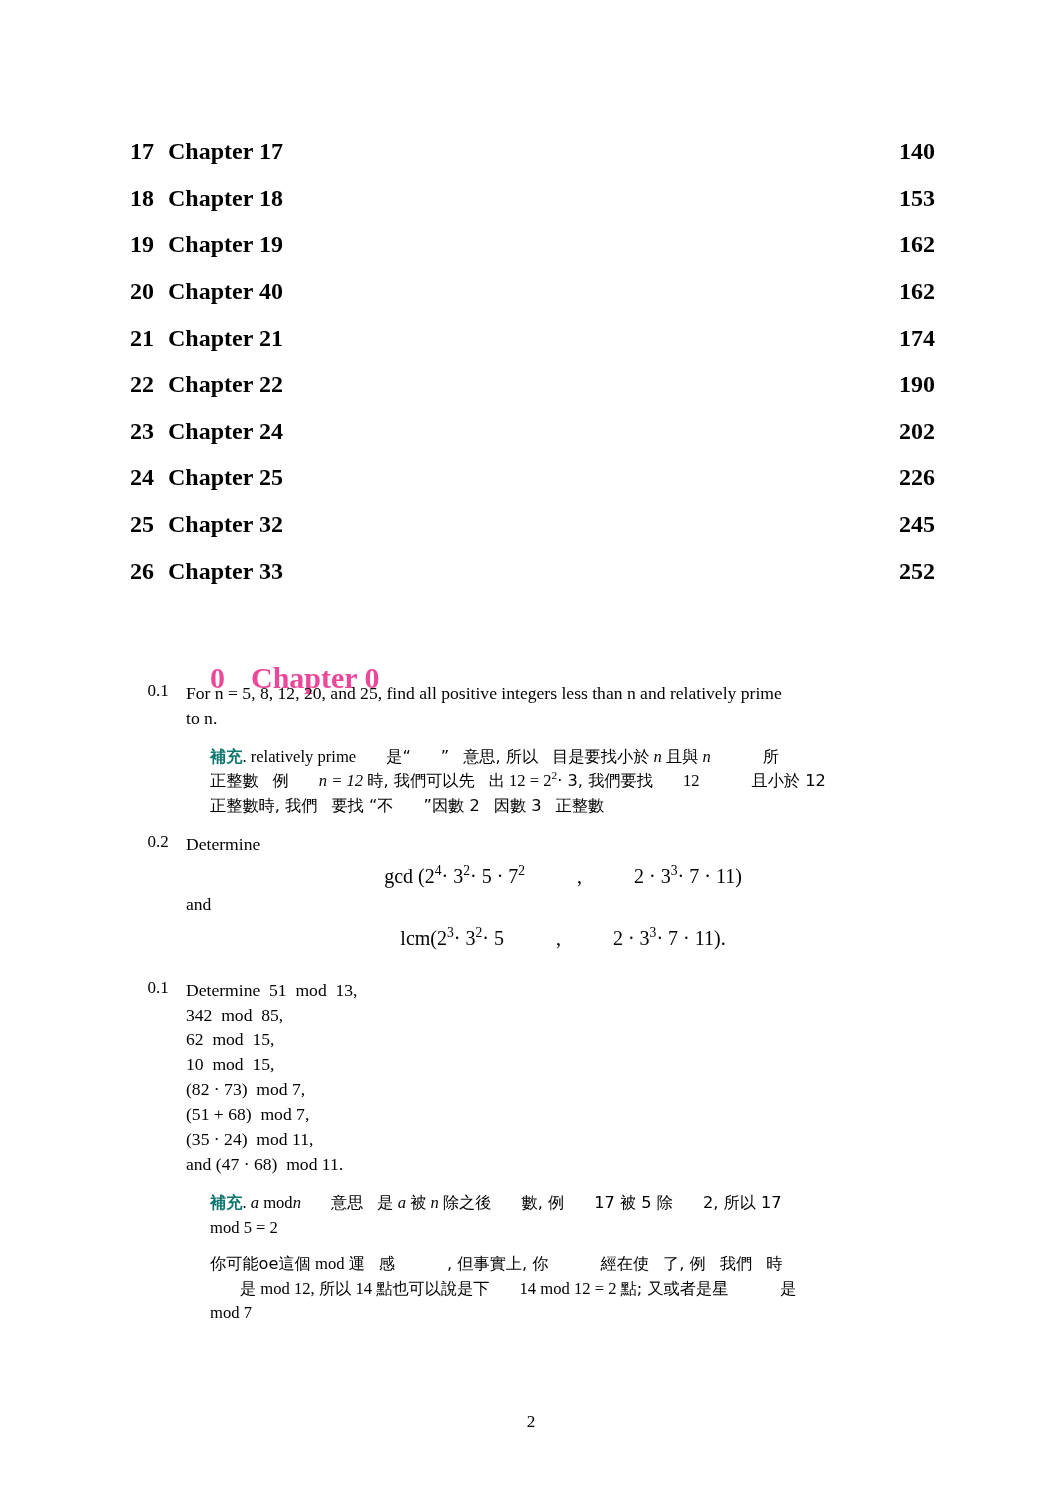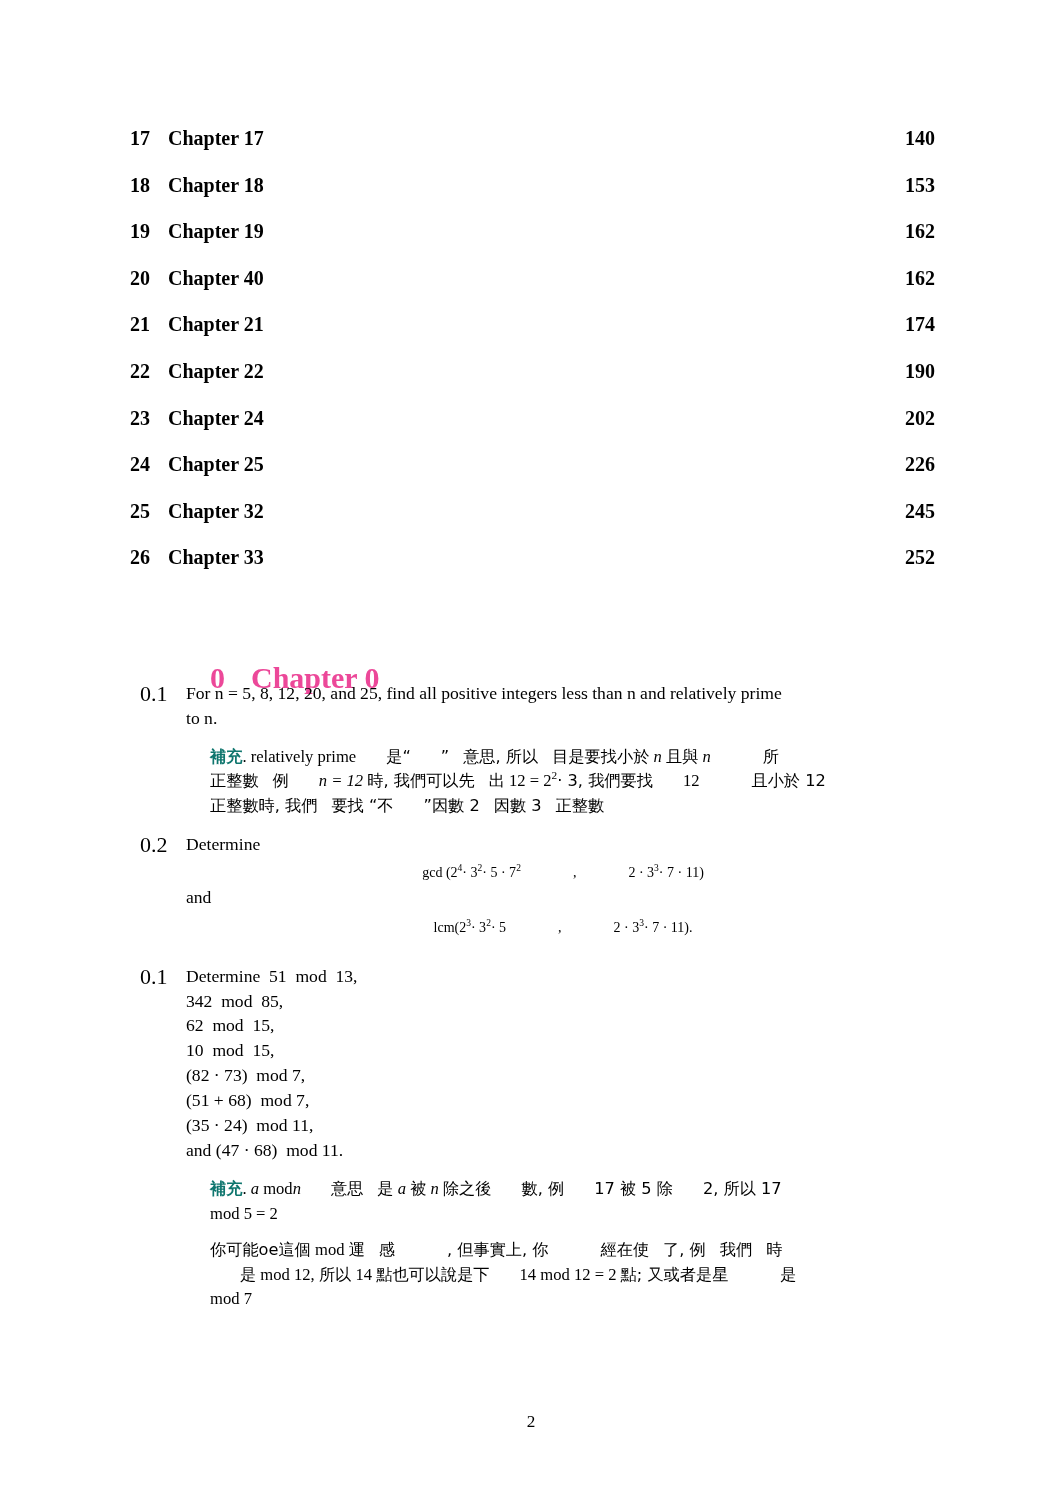--- a/index.html
+++ b/index.html
@@ -24,24 +24,24 @@
 
   
   .toc {
     position: absolute;
     left: 130px;
     top: 128px;
     width: 805px;
   }
   .toc-row {
     display: flex;
-    align-items: flex-start;
+    align-items: center;
     justify-content: space-between;
     font-weight: bold;
-    font-size: 20px;
+    font-size: 24px;
     line-height: 1;
     height: 46.6px;
     gap: 16px;
   }
   .toc-left {
     display: flex;
     align-items: baseline;
     white-space: pre;
   }
   .toc-num {
@@ -74,42 +74,42 @@
   }
   .problem {
     position: relative;
     margin-bottom: 0px;
   }
   .prob-label {
     position: absolute;
     left: 0;
     top: 0;
     width: 36px;
-    text-align: left;
-    font-size: 22px;
+    text-align: center;
+    font-size: 17px;
   }
   .prob-body {
     margin-left: 46px;
   }
   .prob-text {
     font-size: 17.6px;
     line-height: 1.42;
     text-align: left;
   }
   .mi { font-style: italic; font-family: "Liberation Serif","DejaVu Serif",serif; }
   sup.pw {
     font-size: 0.68em;
     vertical-align: super;
     line-height: 0;
   }
 
   
   .display-eq {
     text-align: center;
-    font-size: 14px;
+    font-size: 20px;
     margin: 8px 0 6px 0;
     white-space: pre;
   }
   .eq-and {
     font-size: 17.6px;
     margin: 6px 0 0 0;
   }
 
   
   .mod-list { line-height: 1.42; }

